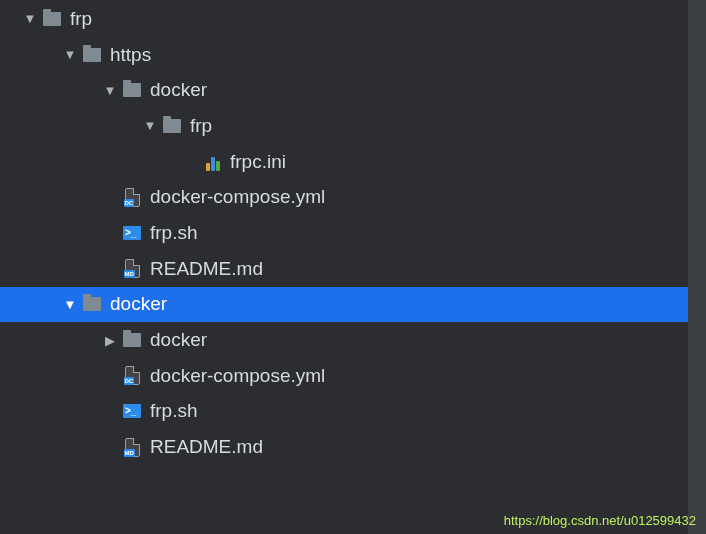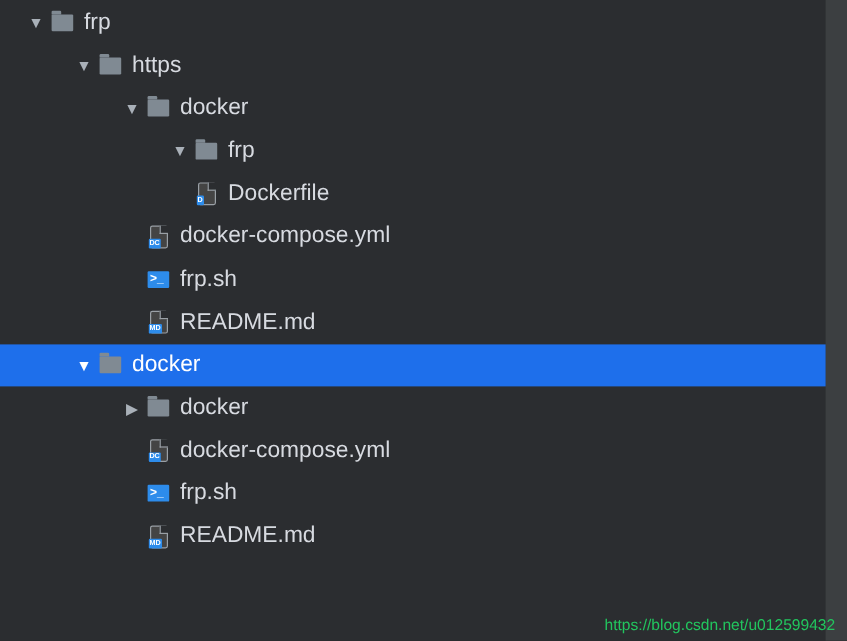--- a/index.html
+++ b/index.html
@@ -123,21 +123,21 @@
     bottom: 0;
   }
   .ico-ini .bar1 { left: 2px; height: 8px; background: #d9a33e; }
   .ico-ini .bar2 { left: 7px; height: 14px; background: #3e8ed9; }
   .ico-ini .bar3 { left: 12px; height: 10px; background: #53a847; }
   .watermark {
     position: absolute;
     right: 10px;
     bottom: 6px;
     font-size: 13px;
-    color: #22c55e;
+    color: #bef264;
     font-family: Arial, sans-serif;
   }
 </style>
 </head>
 <body>
 
 <div class="tree">
     <div class="row">
       <div class="indent-pad" style="width: 20px;"></div>
       <div class="arrow-slot">
@@ -172,29 +172,30 @@
       <div class="indent-pad" style="width: 140px;"></div>
       <div class="arrow-slot">
         <span class="arrow">▼</span>
       </div>
       <span class="icon-slot">
         <div class="ico-folder"></div>
       </span>
       <span class="label">frp</span>
     </div>
     <div class="row">
-      <div class="indent-pad" style="width: 140px;"></div>
-      <div class="arrow-slot"></div>
-      <span class="icon-slot">
-        <div class="ico-file">
-          <div class="corner"></div>
-          <div class="badge d">D</div>
-        </div>
-      </span>
-      <span class="label">Dockerfile</span>
+      <div class="indent-pad" style="width: 180px;"></div>
+      <div class="arrow-slot"></div>
+      <span class="icon-slot">
+        <div class="ico-ini">
+          <div class="bar1"></div>
+          <div class="bar2"></div>
+          <div class="bar3"></div>
+        </div>
+      </span>
+      <span class="label">frpc.ini</span>
     </div>
     <div class="row">
       <div class="indent-pad" style="width: 100px;"></div>
       <div class="arrow-slot"></div>
       <span class="icon-slot">
         <div class="ico-file">
           <div class="corner"></div>
           <div class="badge dc">DC</div>
         </div>
       </span>

